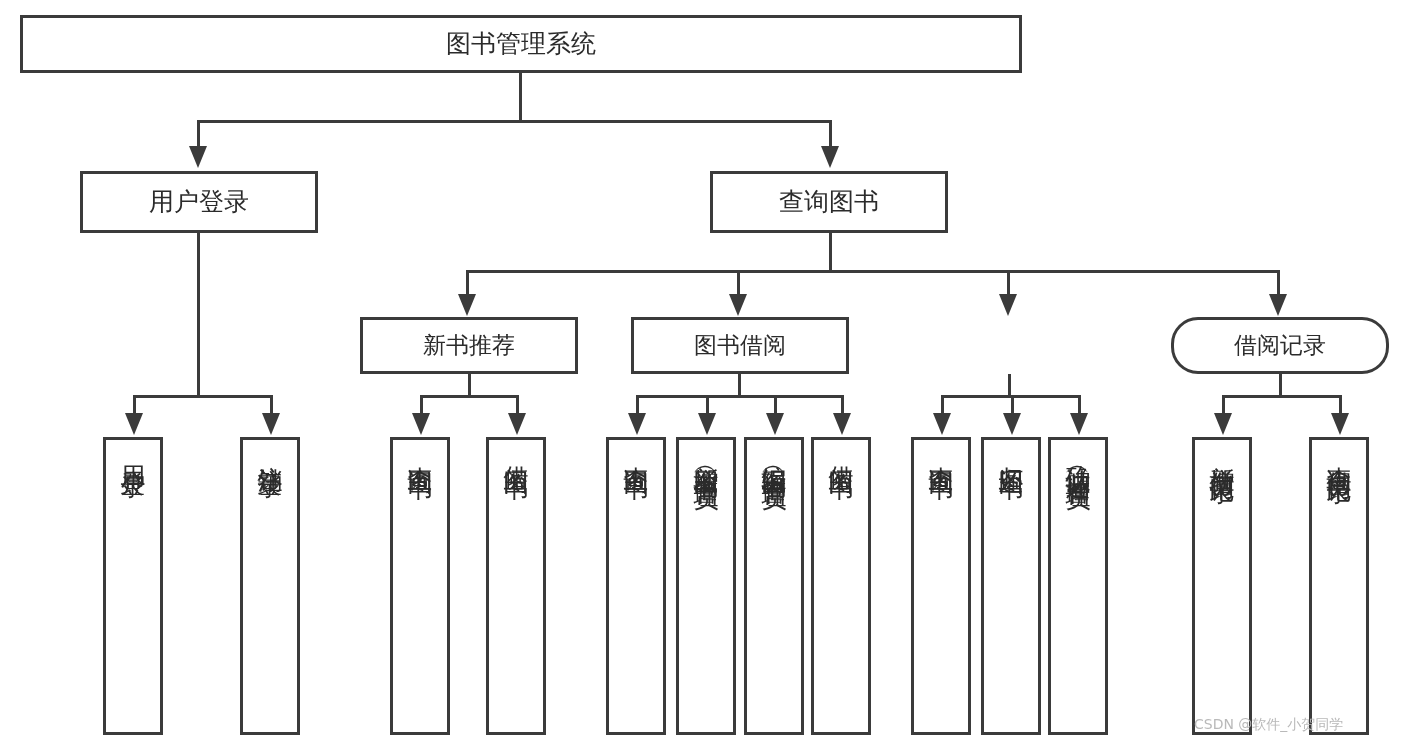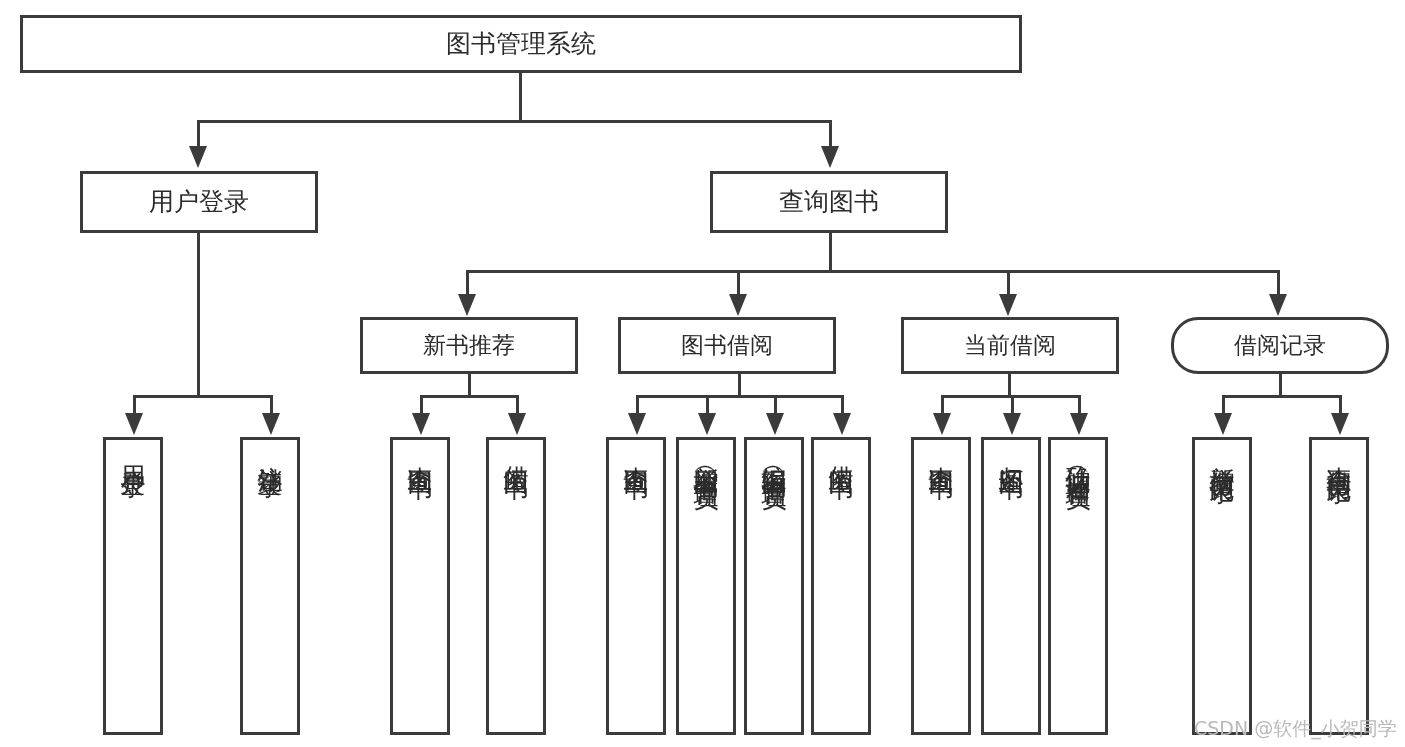--- a/index.html
+++ b/index.html
@@ -70,21 +70,21 @@
     width: 0;
     height: 0;
     border-left: 9px solid transparent;
     border-right: 9px solid transparent;
     border-top: 22px solid #3b3b3b;
   }
   
   .watermark {
     position: absolute;
     color: #b9b9b9;
-    font-size: 19px;
+    font-size: 14px;
     white-space: nowrap;
     user-select: none;
   }
 </style>
 </head>
 <body>
 
 <div id="canvas">
 
   <div class="node root" style="left:20px; top:15px; width:1002px; height:58px;justify-content:center;">
@@ -121,25 +121,22 @@
   <div class="vline" style="left:737px; top:270px; height:24px;"></div>
   <div class="arrow" style="left:729px; top:294px;"></div>
   <div class="vline" style="left:1007px; top:270px; height:24px;"></div>
   <div class="arrow" style="left:999px; top:294px;"></div>
   <div class="vline" style="left:1277px; top:270px; height:24px;"></div>
   <div class="arrow" style="left:1269px; top:294px;"></div>
 
   <div class="node l3" style="left:360px; top:317px; width:218px; height:57px;">
     <span>新书推荐</span>
   </div>
-  <div class="node l3" style="left:618px; top:317px; width:218px; height:57px;">
+  <div class="node l3" style="left:631px; top:317px; width:218px; height:57px;">
     <span>图书借阅</span>
-  </div>
-  <div class="node l3" style="left:901px; top:317px; width:218px; height:57px;">
-    <span>当前借阅</span>
   </div>
   <div class="node l3" style="left:1171px; top:317px; width:218px; height:57px;border-radius:27px;">
     <span>借阅记录</span>
   </div>
 
   <div class="vline" style="left:468px; top:374px; height:21px;"></div>
   <div class="hline" style="left:420px; top:395px; width:96px;"></div>
   <div class="vline" style="left:420px; top:395px; height:18px;"></div>
   <div class="arrow" style="left:412px; top:413px;"></div>
   <div class="vline" style="left:516px; top:395px; height:18px;"></div>

